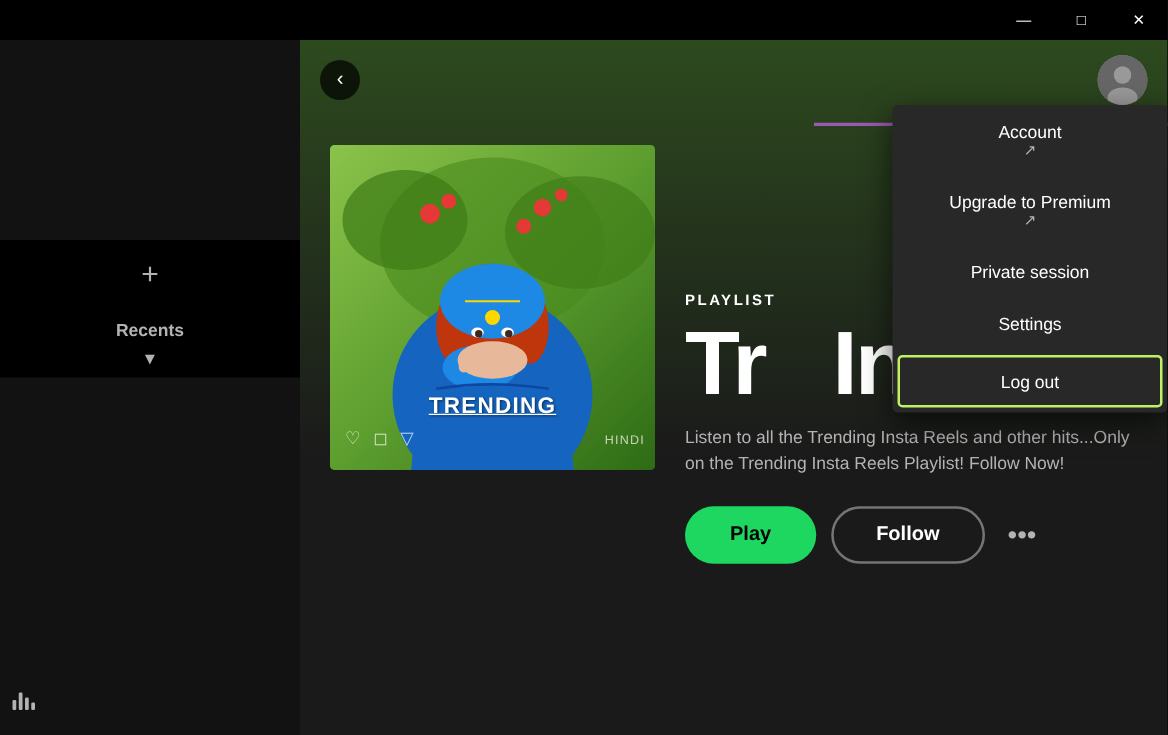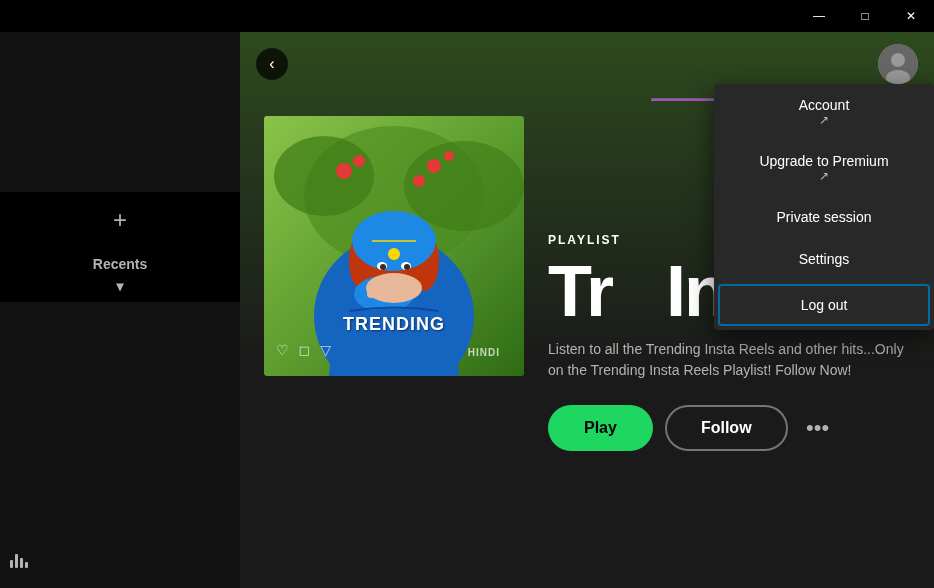--- a/index.html
+++ b/index.html
@@ -202,37 +202,38 @@
       font-size: 13px;
       font-weight: 900;
       line-height: 1.2;
       letter-spacing: 1px;
       text-shadow: 1px 1px 2px rgba(0,0,0,0.5);
     }
     .album-title-big {
       font-size: 18px;
       font-weight: 900;
       text-transform: uppercase;
+      text-decoration: underline;
     }
     .album-icons-row {
       position: absolute;
       bottom: 18px;
       left: 12px;
       display: flex;
       gap: 10px;
       color: rgba(255,255,255,0.7);
       font-size: 14px;
     }
     .album-hindi-tag {
       position: absolute;
       bottom: 18px;
-      right: 24px;
+      right: 8px;
       color: rgba(255,255,255,0.7);
       font-size: 10px;
-      font-weight: 700;
+      font-weight: 400;
       letter-spacing: 1px;
     }
 
     
     .playlist-info {
       flex: 1;
       display: flex;
       flex-direction: column;
       justify-content: center;
       padding-top: 0;
@@ -493,21 +494,21 @@
         <div class="dropdown-item">
           <span>Upgrade to Premium</span>
           <span class="external-link-icon">↗</span>
         </div>
         <div class="dropdown-item">
           <span>Private session</span>
         </div>
         <div class="dropdown-item">
           <span>Settings</span>
         </div>
-        <div class="dropdown-item highlighted" style="border:2px solid #0369a1; margin:4px; border-radius:4px;">
+        <div class="dropdown-item highlighted" style="border:2px solid #bef264; margin:4px; border-radius:4px;">
           <span>Log out</span>
         </div>
 
       </div>
     </div>
 
   </div>
 </div>
 
 </body></html>

